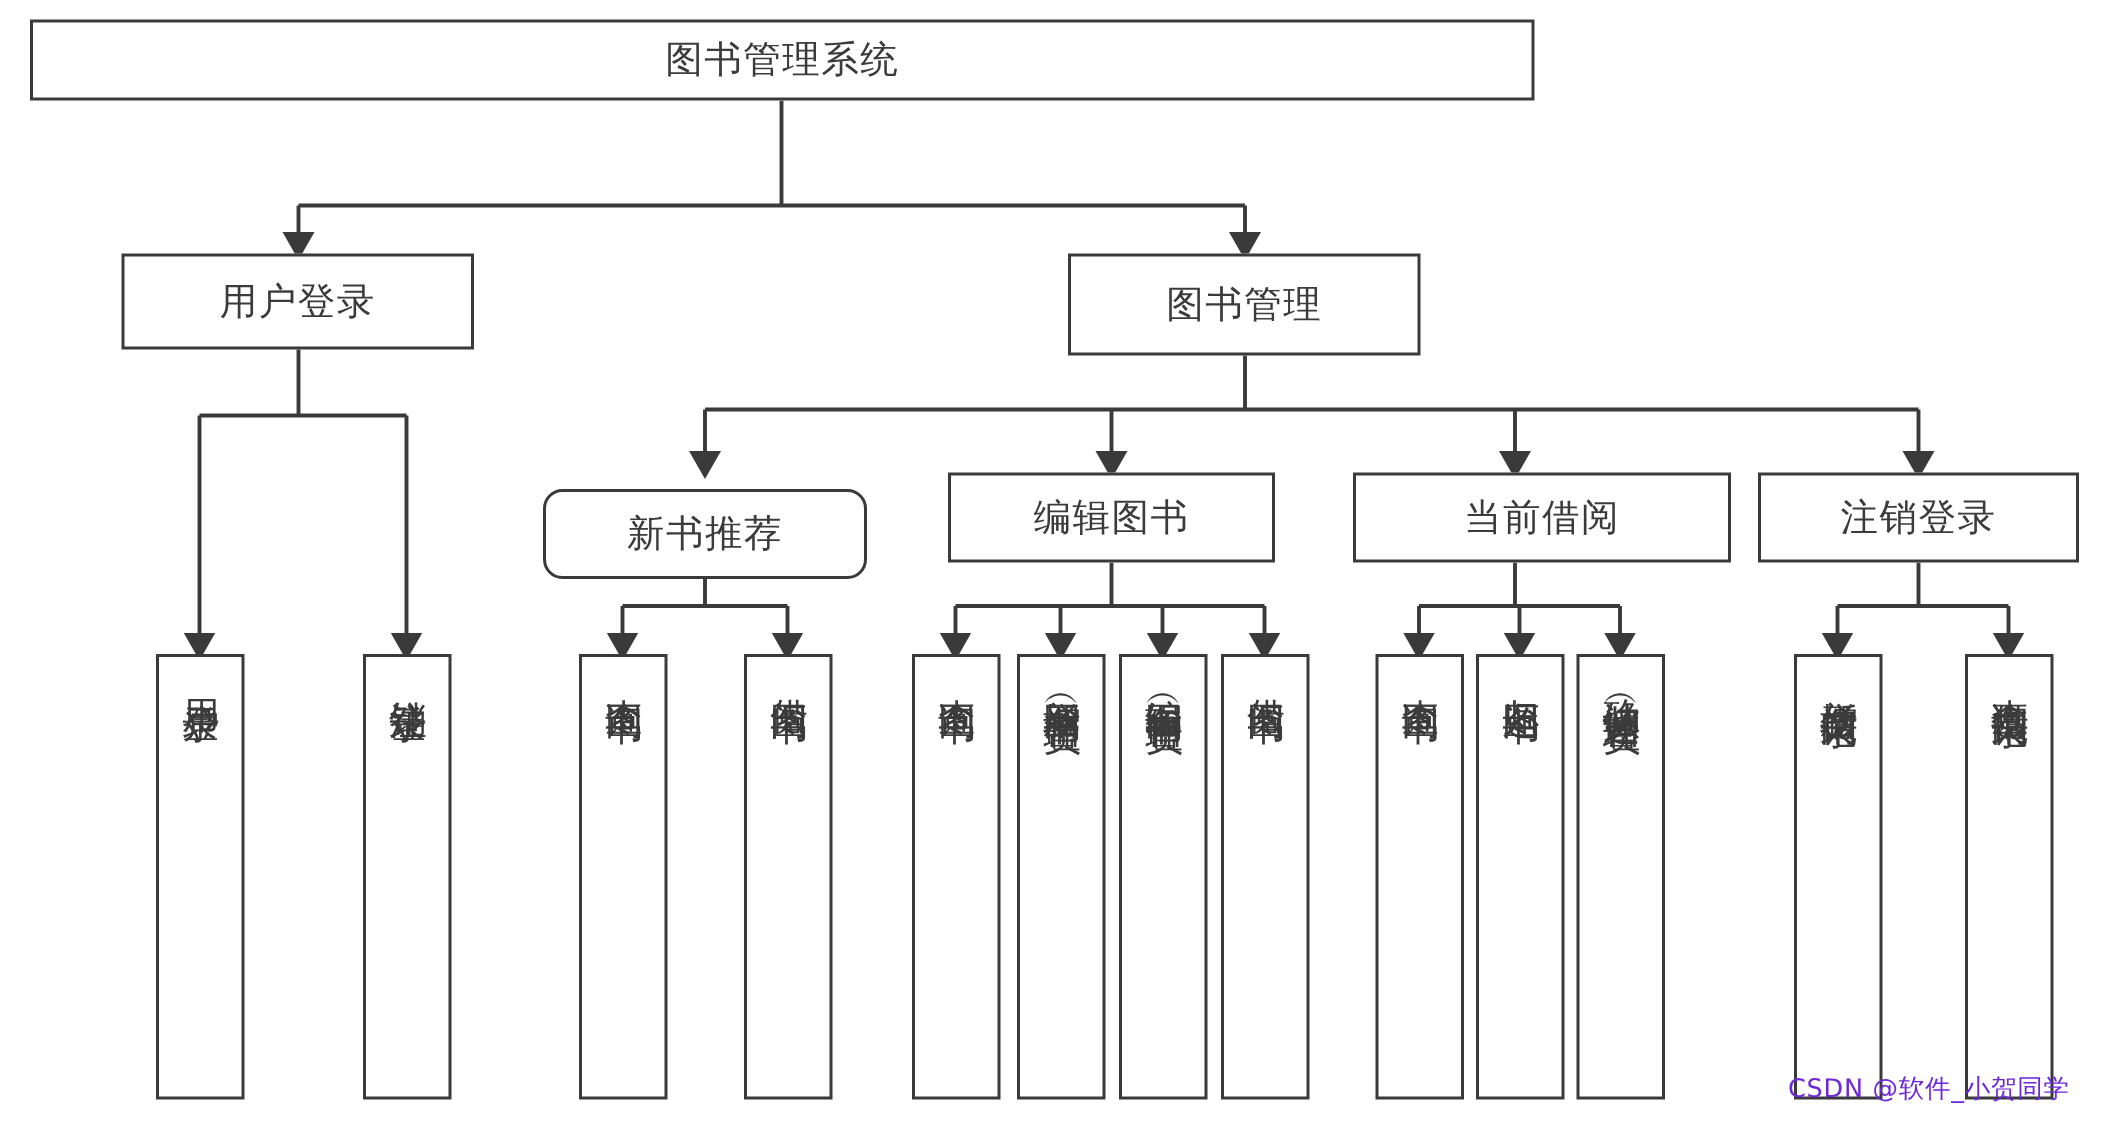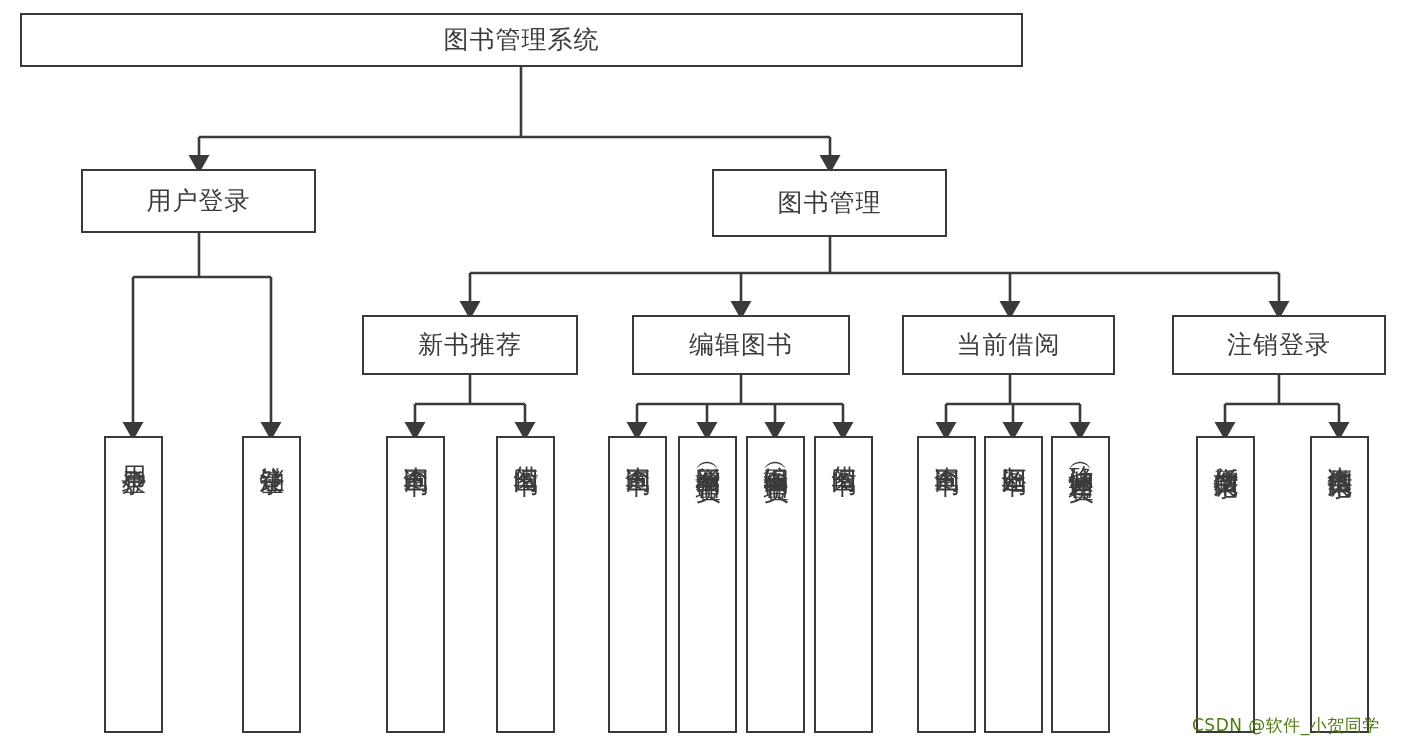--- a/index.html
+++ b/index.html
@@ -59,21 +59,21 @@
     font-size: 25px;
     line-height: 1.12;
     letter-spacing: 2px;
     white-space: nowrap;
   }
   .watermark {
     position: absolute;
     left: 1192px;
     top: 714px;
     font-size: 17px;
-    color: #4d7c0f;
+    color: #6d28d9;
     white-space: nowrap;
     letter-spacing: 0.5px;
   }
 </style>
 </head>
 <body>
 
 <div id="canvas">
 
   <svg class="edges" viewBox="0 0 1405 747">
@@ -130,27 +130,27 @@
     <span class="label">图书管理系统</span>
   </div>
 
   <div class="node h" style="left:81px; top:169px; width:235px; height:64px;">
     <span class="label">用户登录</span>
   </div>
   <div class="node h" style="left:712px; top:169px; width:235px; height:68px;">
     <span class="label">图书管理</span>
   </div>
 
-  <div class="node h" style="left:362px; top:315px; width:216px; height:60px;">
+  <div class="node h" style="left:362px; top:326px; width:216px; height:60px;border-radius:13px;">
     <span class="label">新书推荐</span>
   </div>
   <div class="node h" style="left:632px; top:315px; width:218px; height:60px;">
     <span class="label">编辑图书</span>
   </div>
-  <div class="node h" style="left:902px; top:315px; width:213px; height:60px;">
+  <div class="node h" style="left:902px; top:315px; width:252px; height:60px;">
     <span class="label">当前借阅</span>
   </div>
   <div class="node h" style="left:1172px; top:315px; width:214px; height:60px;">
     <span class="label">注销登录</span>
   </div>
 
   <div class="node v" style="left:104px; top:436px; width:59px; height:297px;">
     <span class="label">用户登录</span>
   </div>
   <div class="node v" style="left:242px; top:436px; width:59px; height:297px;">

